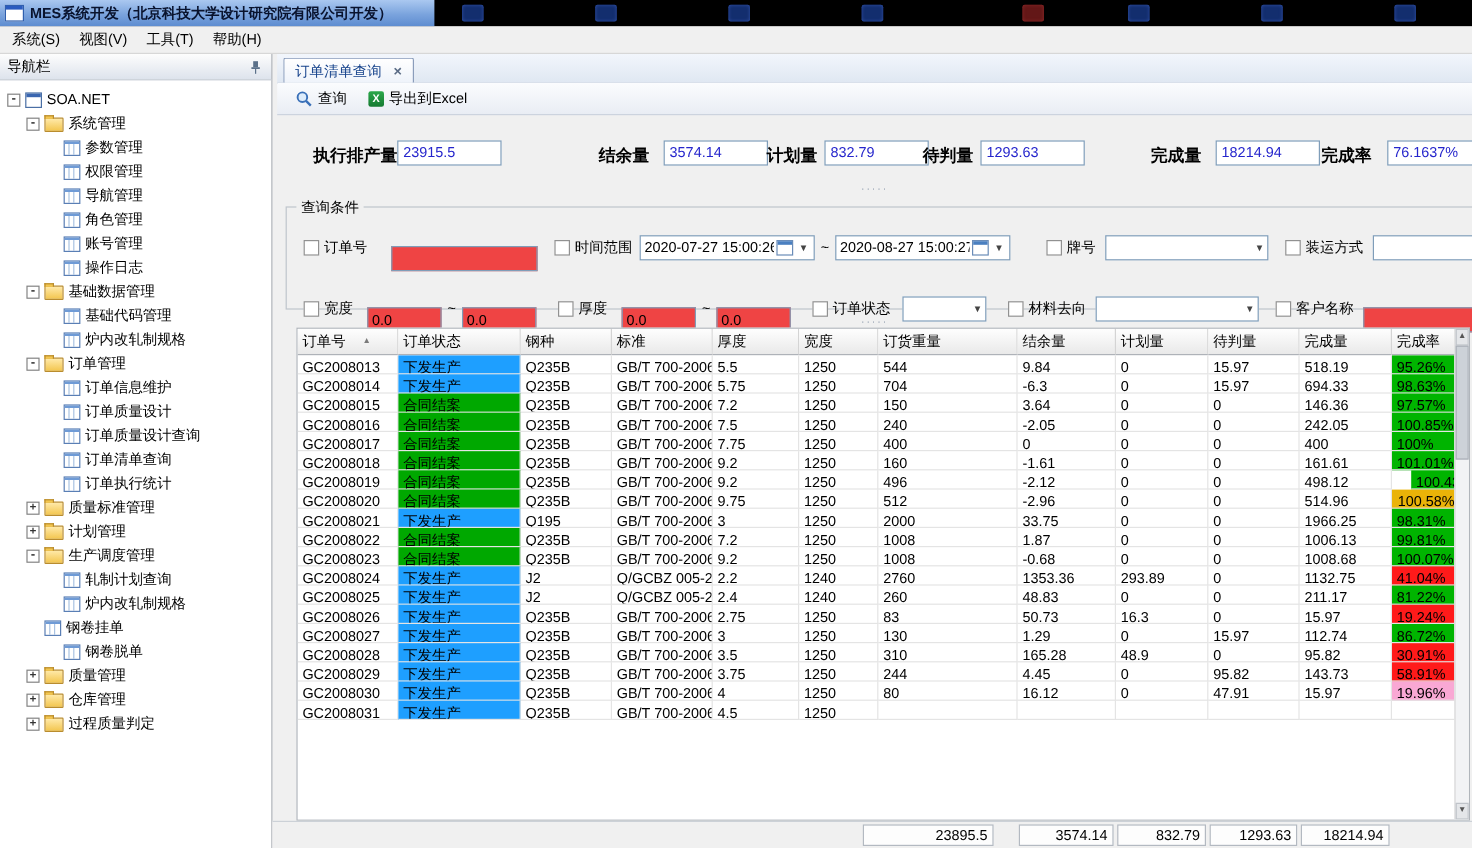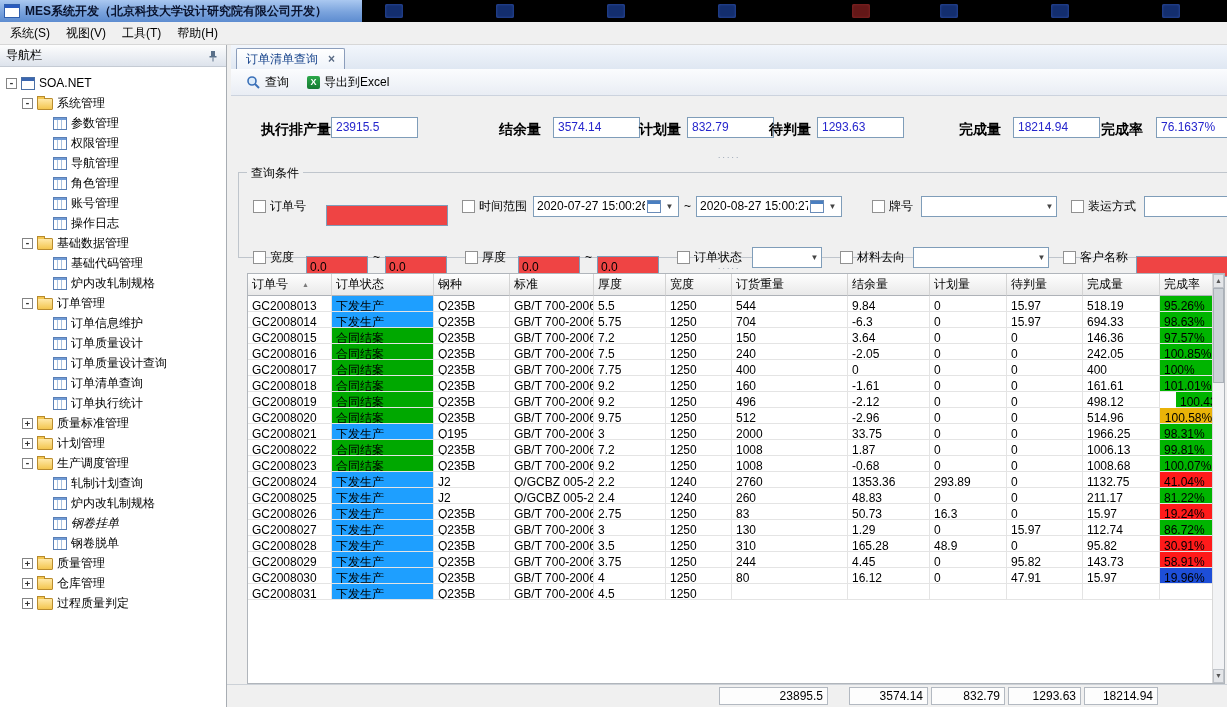--- a/index.html
+++ b/index.html
@@ -265,21 +265,21 @@
         <div class="tree-item" style="padding-left: 38px;">
           <span class="expander-sp"></span>
           <span class="ic-leaf"></span>
           <span>轧制计划查询</span>
         </div>
         <div class="tree-item" style="padding-left: 38px;">
           <span class="expander-sp"></span>
           <span class="ic-leaf"></span>
           <span>炉内改轧制规格</span>
         </div>
-        <div class="tree-item" style="padding-left: 38px; font-style: italic;">
+        <div class="tree-item" style="padding-left: 22px;">
           <span class="expander-sp"></span>
           <span class="ic-leaf"></span>
           <span>钢卷挂单</span>
         </div>
         <div class="tree-item" style="padding-left: 38px;">
           <span class="expander-sp"></span>
           <span class="ic-leaf"></span>
           <span>钢卷脱单</span>
         </div>
         <div class="tree-item" style="padding-left: 22px;">
@@ -701,21 +701,21 @@
           <div class="td c1" style="background: rgb(30, 159, 255);">下发生产</div>
           <div class="td c2">Q235B</div>
           <div class="td c3">GB/T 700-2006</div>
           <div class="td c4">4</div>
           <div class="td c5">1250</div>
           <div class="td c6">80</div>
           <div class="td c7">16.12</div>
           <div class="td c8">0</div>
           <div class="td c9">47.91</div>
           <div class="td c10">15.97</div>
-          <div class="td c11" style="background: #1d4ed8;">19.96%</div>
+          <div class="td c11" style="background: #f9a8d4;">19.96%</div>
         </div>
         <div class="tr">
           <div class="td c0">GC2008031</div>
           <div class="td c1" style="background: rgb(30, 159, 255);">下发生产</div>
           <div class="td c2">Q235B</div>
           <div class="td c3">GB/T 700-2006</div>
           <div class="td c4">4.5</div>
           <div class="td c5">1250</div>
           <div class="td c6"></div>
           <div class="td c7"></div>

